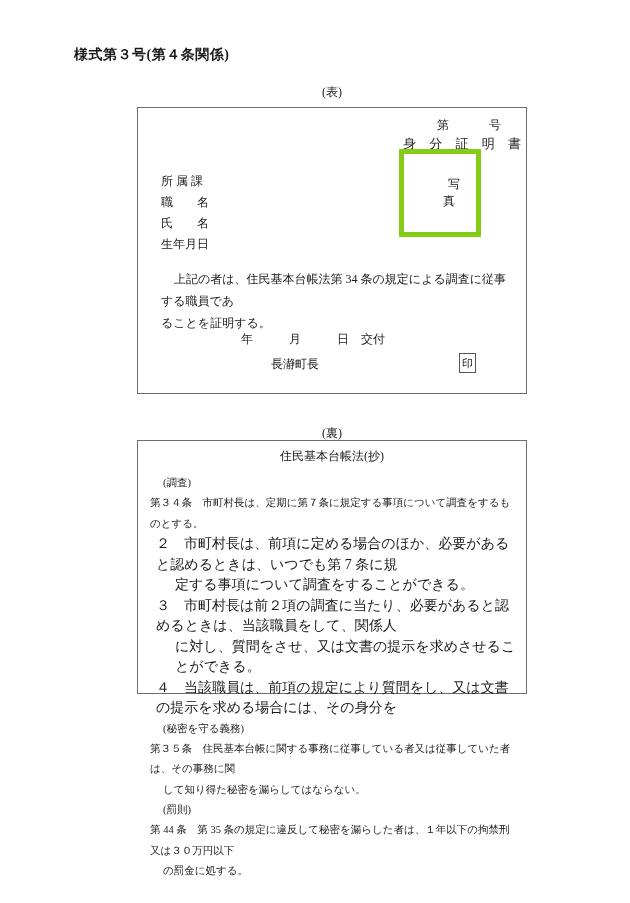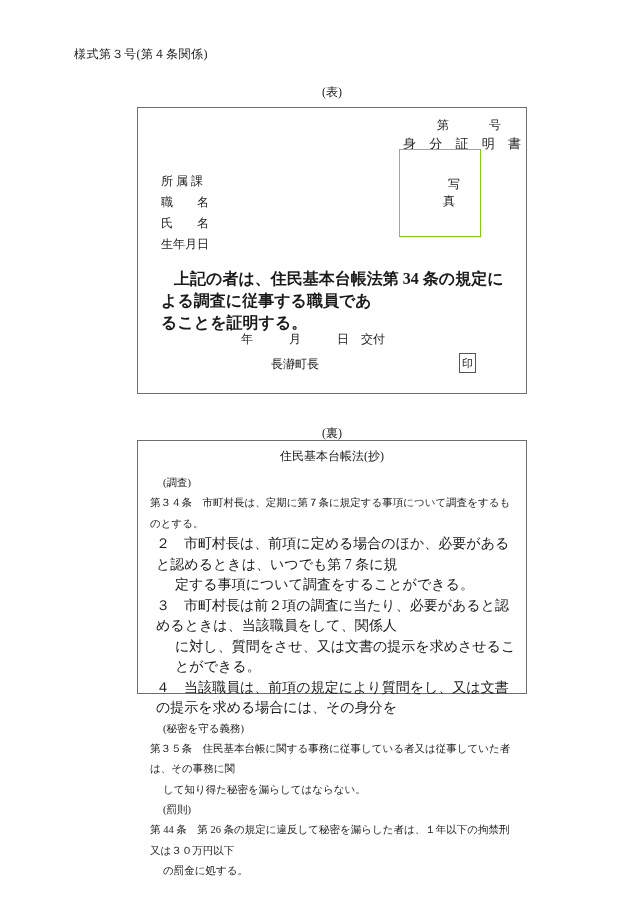--- a/index.html
+++ b/index.html
@@ -14,23 +14,24 @@
     font-family: "Liberation Serif", "DejaVu Serif", serif;
     color: #1a1a1a;
     overflow: hidden;
   }
 
   
   .form-no {
     position: absolute;
     left: 74px;
     top: 46px;
-    font-size: 12px;
+    font-size: 14px;
     letter-spacing: 0.5px;
     white-space: nowrap;
+    font-weight: bold;
   }
 
   
   .side-label {
     position: absolute;
     width: 390px;
     text-align: center;
     font-size: 12px;
   }
   .side-label.front { left: 137px; top: 84px; }
@@ -75,21 +76,21 @@
     font-size: 13px;
     letter-spacing: 5px;
     text-indent: 5px;
   }
   .photo-box {
     position: absolute;
     left: 261px;
     top: 41px;
     width: 82px;
     height: 88px;
-    border: 1px solid #84cc16;
+    border: 5px solid #84cc16;
     box-sizing: border-box;
     display: flex;
     align-items: center;
     justify-content: center;
     padding-left: 45px;
   }
   .photo-box span {
     font-size: 12px;
     letter-spacing: 5px;
     text-indent: 5px;
@@ -104,23 +105,22 @@
     font-size: 12px;
     line-height: 21px;
     white-space: pre;
   }
 
   .statement {
     position: absolute;
     left: 23px;
     top: 160px;
     width: 348px;
-    font-size: 16px;
+    font-size: 12px;
     line-height: 22px;
-    font-weight: bold;
   }
   .statement .ln1 { text-indent: 13px; }
 
   .issue-line {
     position: absolute;
     left: 103px;
     top: 223px;
     font-size: 12px;
     white-space: pre;
   }
@@ -240,17 +240,17 @@
       <div class="law-para">
         <div>４　当該職員は、前項の規定により質問をし、又は文書の提示を求める場合には、その身分を</div>
       </div>
       <div class="law-heading">(秘密を守る義務)</div>
       <div class="law-article">
         <div>第３５条　住民基本台帳に関する事務に従事している者又は従事していた者は、その事務に関</div>
         <div class="cont">して知り得た秘密を漏らしてはならない。</div>
       </div>
       <div class="law-heading">(罰則)</div>
       <div class="law-article">
-        <div>第 44 条　第 26 条の規定に違反して秘密を漏らした者は、１年以下の拘禁刑又は３０万円以下</div>
+        <div>第 44 条　第 35 条の規定に違反して秘密を漏らした者は、１年以下の拘禁刑又は３０万円以下</div>
         <div class="cont">の罰金に処する。</div>
       </div>
     </div>
 </div>
 
 </body></html>

